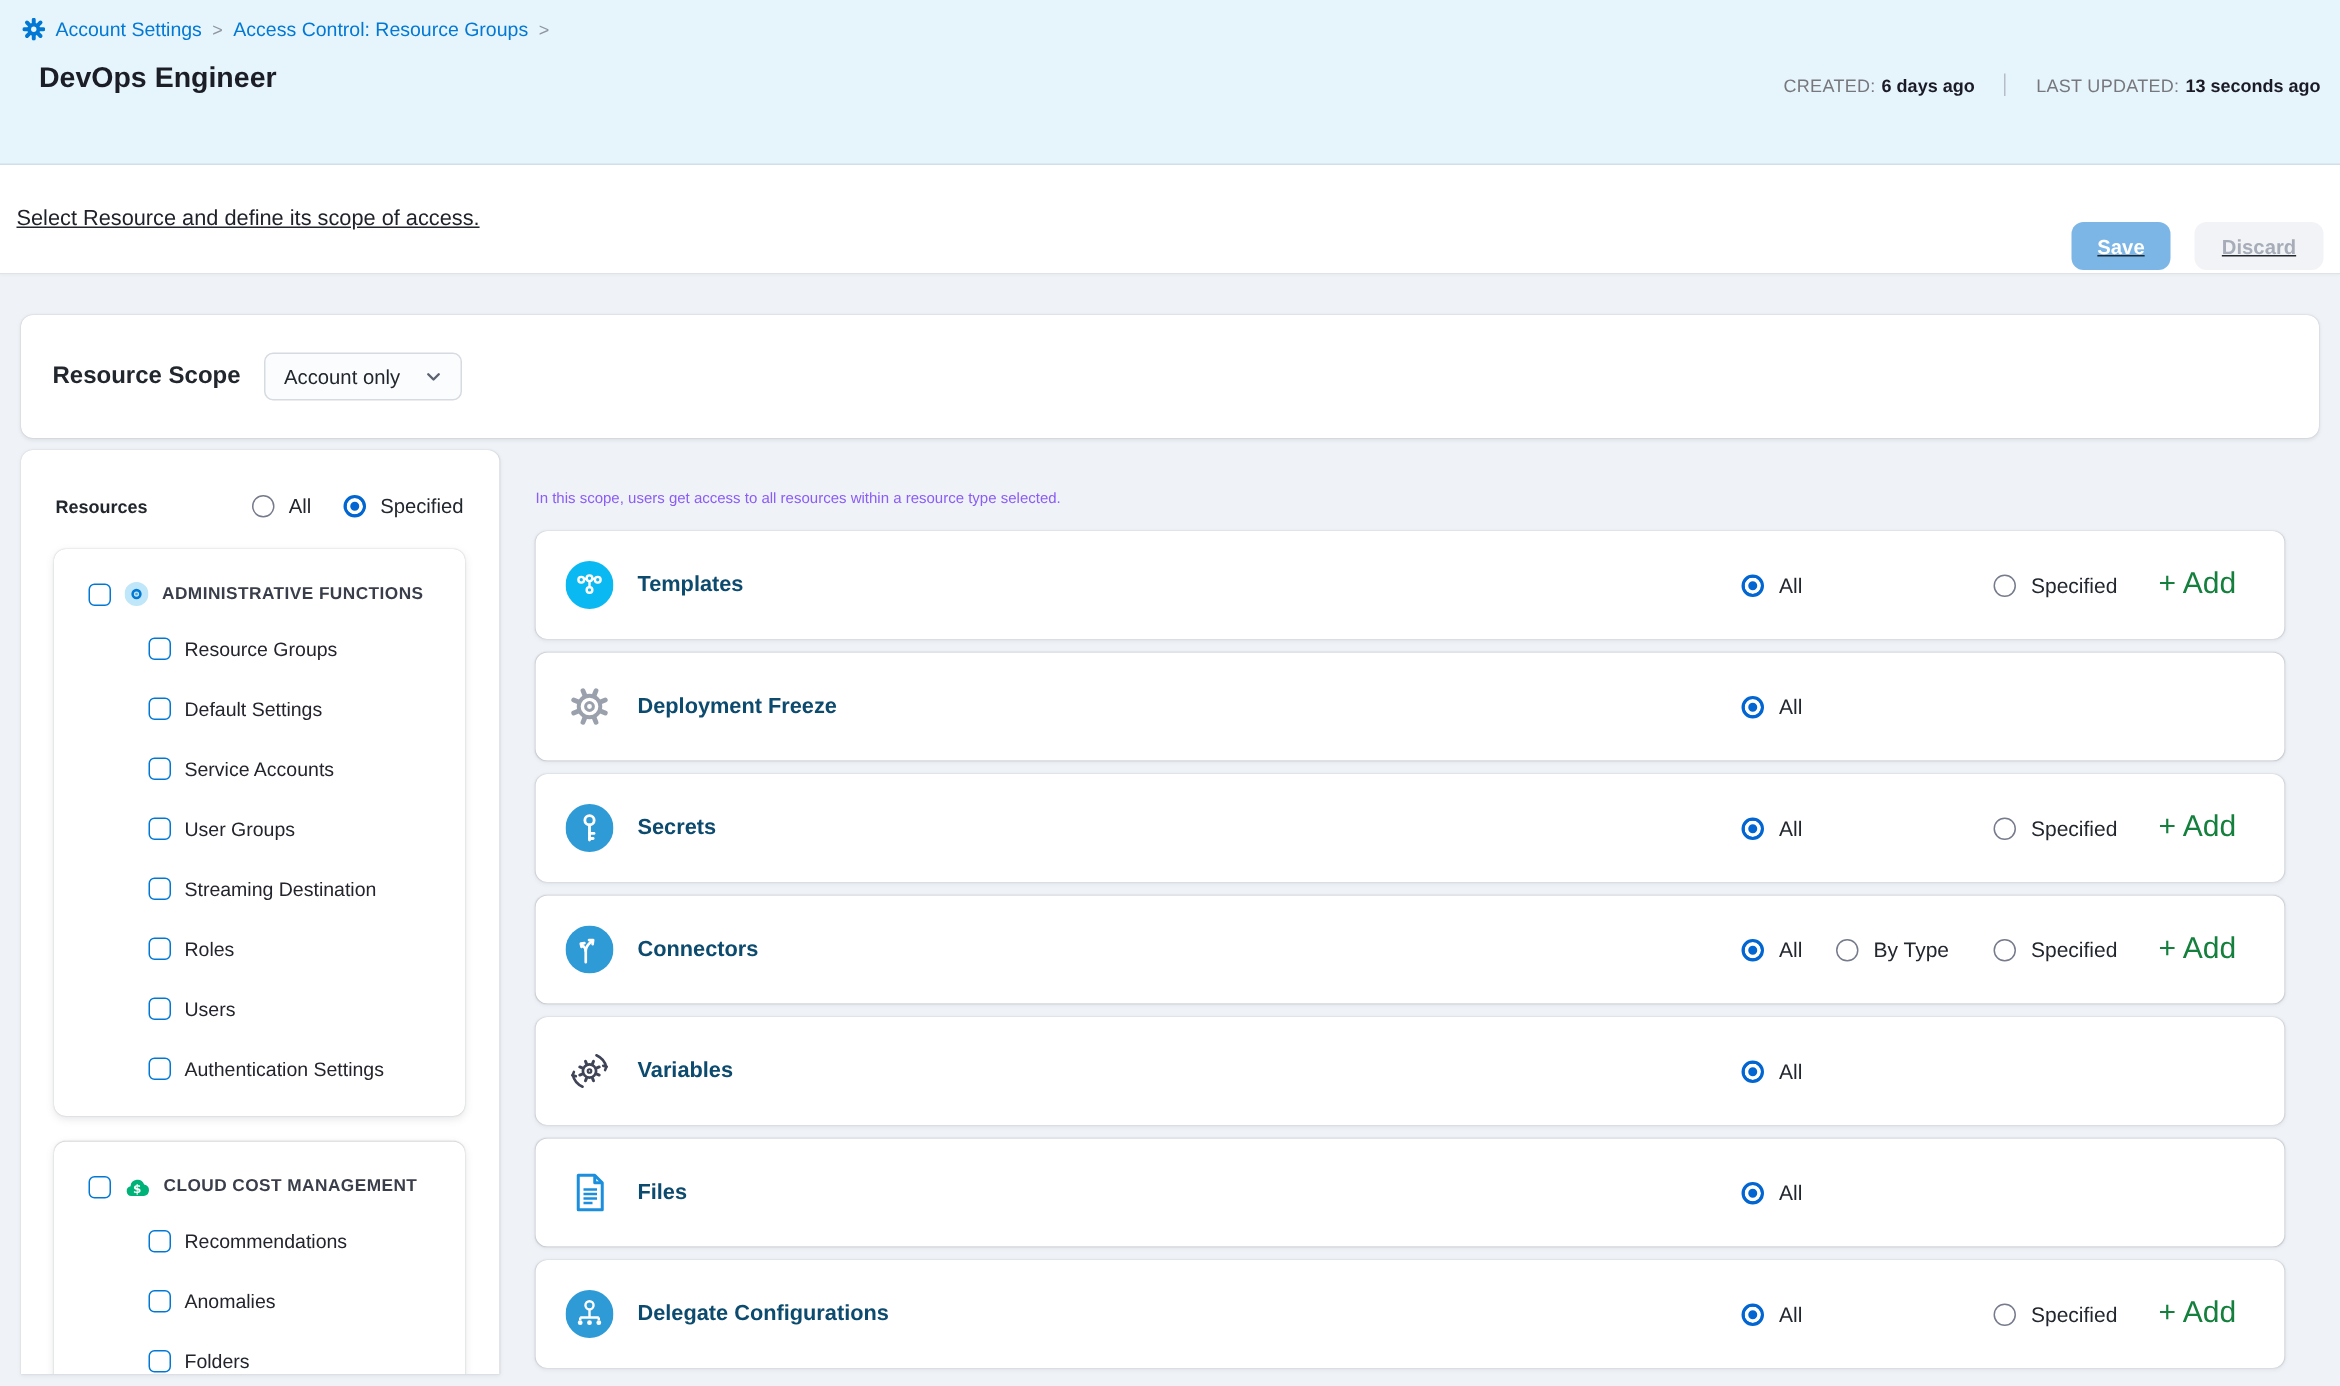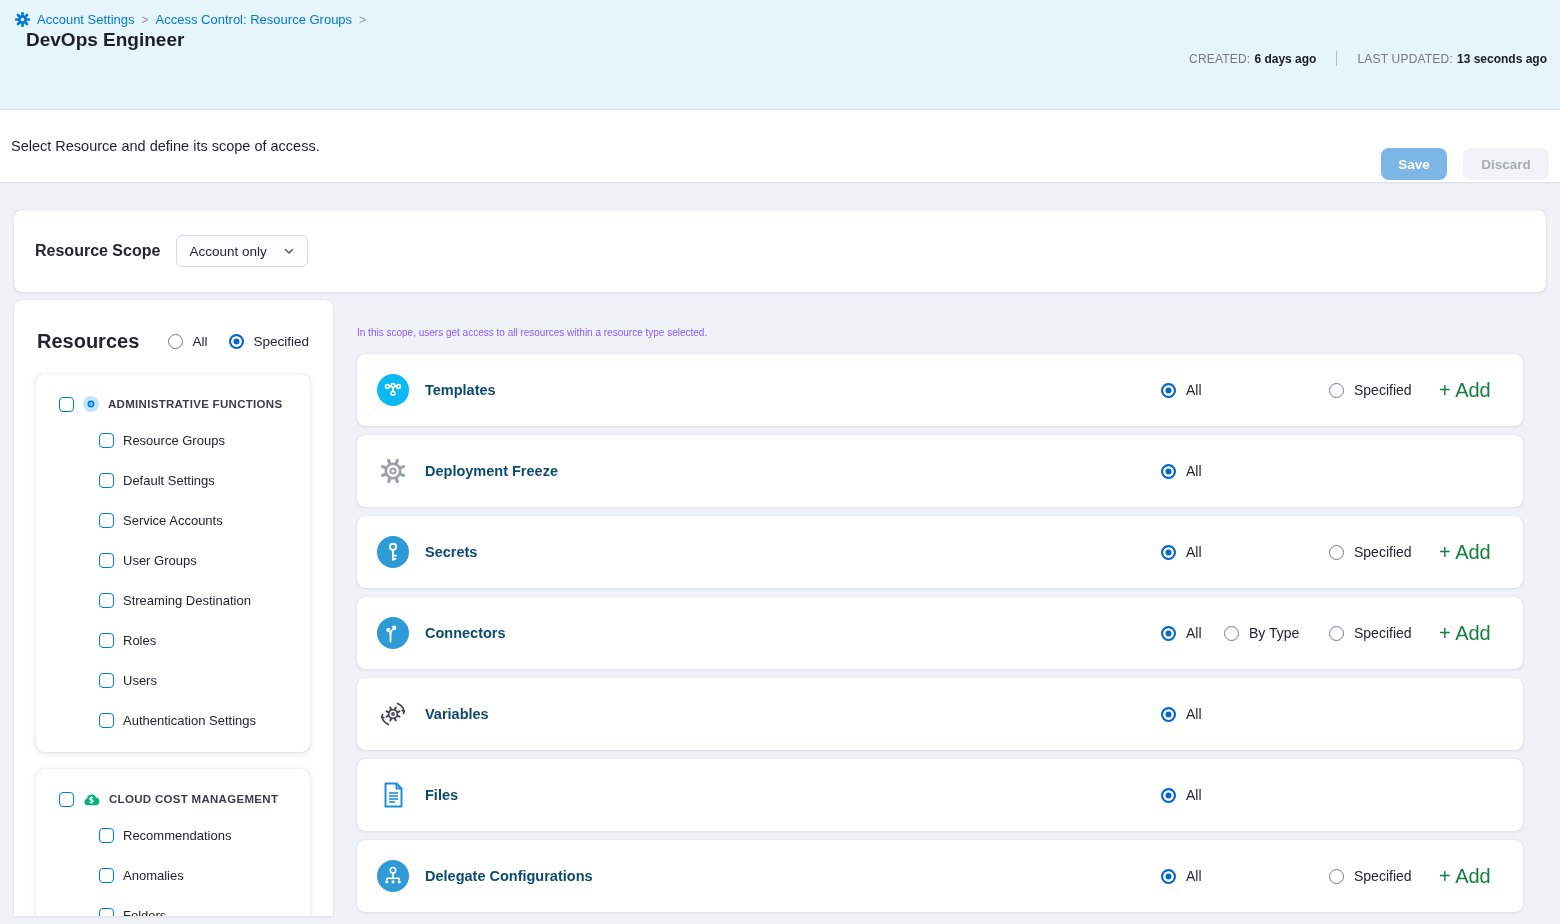--- a/index.html
+++ b/index.html
@@ -8,46 +8,46 @@
     width:1560px; height:924px; overflow:hidden;
     font-family:"Liberation Sans","DejaVu Sans",sans-serif;
     background:#eff3f7; color:#22272e;
   }
   
   .page-header { height:110px; background:#e6f4fb; padding:12px 13px 16px 15px; border-bottom:1px solid #d2dee8; }
   .breadcrumb { display:flex; align-items:center; gap:7px; font-size:13px; }
   .crumb-icon { display:flex; align-items:center; }
   .crumb-link { color:#0278d5; font-weight:500; cursor:pointer; }
   .crumb-sep { color:#8f95a1; font-size:12px; }
-  .header-row { display:flex; align-items:flex-start; margin-top:2px;flex-direction:column; }
+  .header-row { display:flex; align-items:flex-end; margin-top:15px; }
   .page-title { font-size:19px; font-weight:600; margin-left:11px; color:#1c1e27; }
   .header-meta { margin-left:auto; display:flex; align-items:center; gap:20px; font-size:12px; }
   .meta-label { color:#77787d; letter-spacing:.2px; }
   .meta-value { color:#1b1b28; font-weight:600; margin-left:4px; }
   .meta-divider { width:1px; height:15px; background:#b6bcc9; }
   
-  .toolbar { height:73px; background:#fff; display:flex; align-items:center; padding:0 11px; border-bottom:1px solid #dfe3e8; box-shadow:0 1px 2px rgba(0,0,0,.03); }
+  .toolbar { height:73px; background:#fff; display:flex; align-items:center; padding:0 11px; border-bottom:1px solid #dfe3e8; box-shadow:0 1px 2px rgba(0,0,0,.03);text-decoration:underline; }
   .toolbar-text { font-size:14.5px; color:#1f2129; }
   .toolbar-buttons { margin-left:auto; display:flex; gap:16px; }
   .btn { height:32px; border:none; border-radius:8px; font-weight:700; font-size:13.5px; font-family:inherit; cursor:pointer;margin-top:36px; }
   .btn-save { background:#7cb6e7; color:#fff; width:66px; }
   .btn-discard { background:#f2f3f6; color:#a6adb8; width:86px; }
   
   .content { padding:27px 14px 0; }
   .scope-card { background:#fff; border-radius:8px; height:82px; display:flex; align-items:center; padding:0 21px;
     box-shadow:0 0 1px rgba(40,41,61,.25),0 1px 3px rgba(96,97,112,.14); }
   .scope-label { font-size:16px; font-weight:700; margin-right:16px; }
   .scope-dropdown { display:flex; align-items:center; gap:16px; height:32px; padding:0 12px; border:1px solid #d6dae1;
     border-radius:6px; background:#fbfcfd; font-size:13.5px; font-weight:500; color:#22272e; cursor:pointer; }
   .columns { display:flex; gap:24px; margin-top:8px; height:616px; }
   
   .resources-panel { width:319px; flex-shrink:0; background:#fff; border-radius:8px 8px 0 0;
     box-shadow:0 0 1px rgba(40,41,61,.2),0 1px 3px rgba(96,97,112,.1); overflow:hidden; }
   .panel-header { display:flex; align-items:center; padding:30px 24px 0 23px; }
-  .panel-title { font-size:20px; font-weight:700; }
+  .panel-title { font-size:12px; font-weight:700; }
   .mode-options { margin-left:auto; display:flex; gap:22px; }
   .mode-opt { display:flex; align-items:center; gap:9px; font-size:13.5px; cursor:pointer; }
   .groups { margin-top:21px; }
   .group-card { margin:0 23px 17px 22px; border-radius:8px; background:#fff; padding:14px 0 12px;
     box-shadow:0 0 1px rgba(40,41,61,.3),0 2px 6px rgba(96,97,112,.16); }
   .group-header { display:flex; align-items:center; gap:9px; height:32px; padding-left:23px; }
   .group-title { font-size:11.5px; font-weight:600; color:#3a3e4a; letter-spacing:.3px; }
   .group-item { display:flex; align-items:center; gap:9px; height:40px; padding-left:63px; }
   .item-label { font-size:13px; color:#23242c; }
   .icon-slot { display:flex; align-items:center; }

